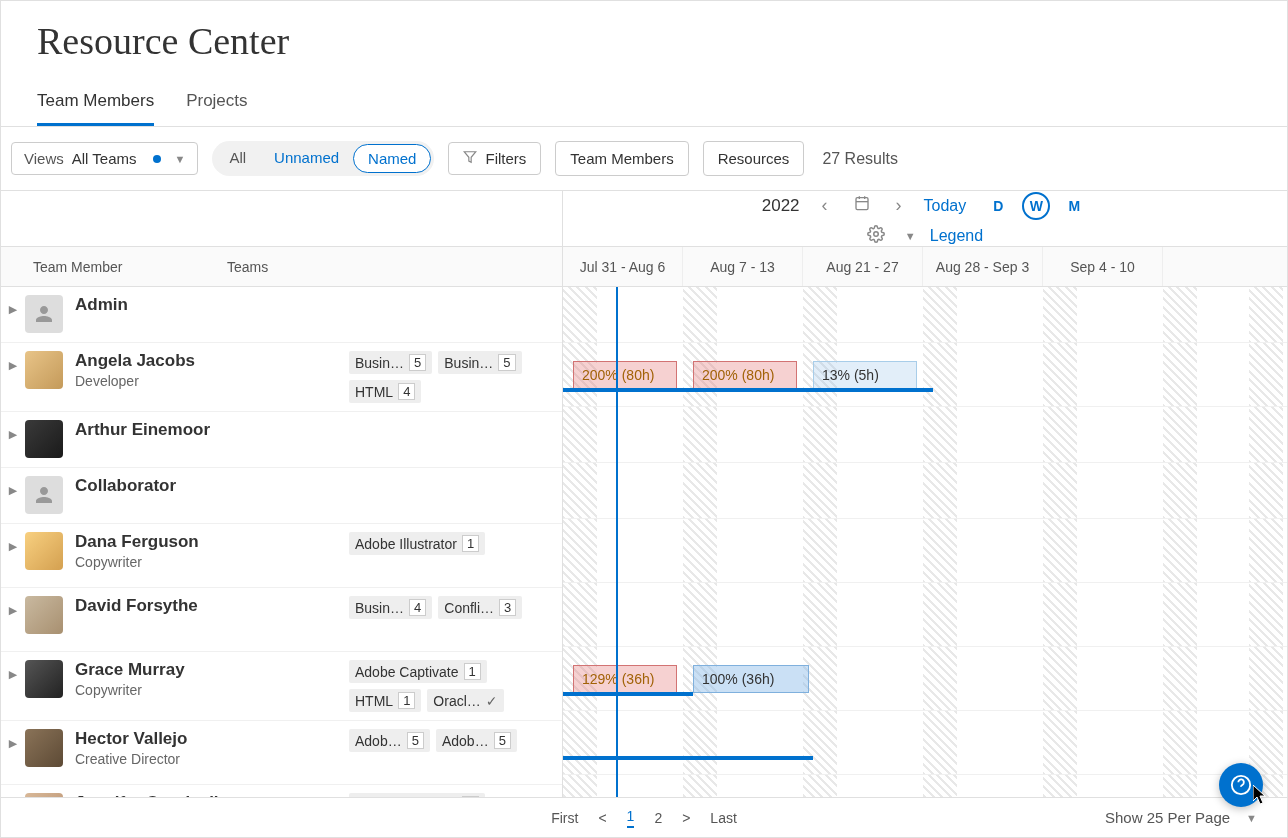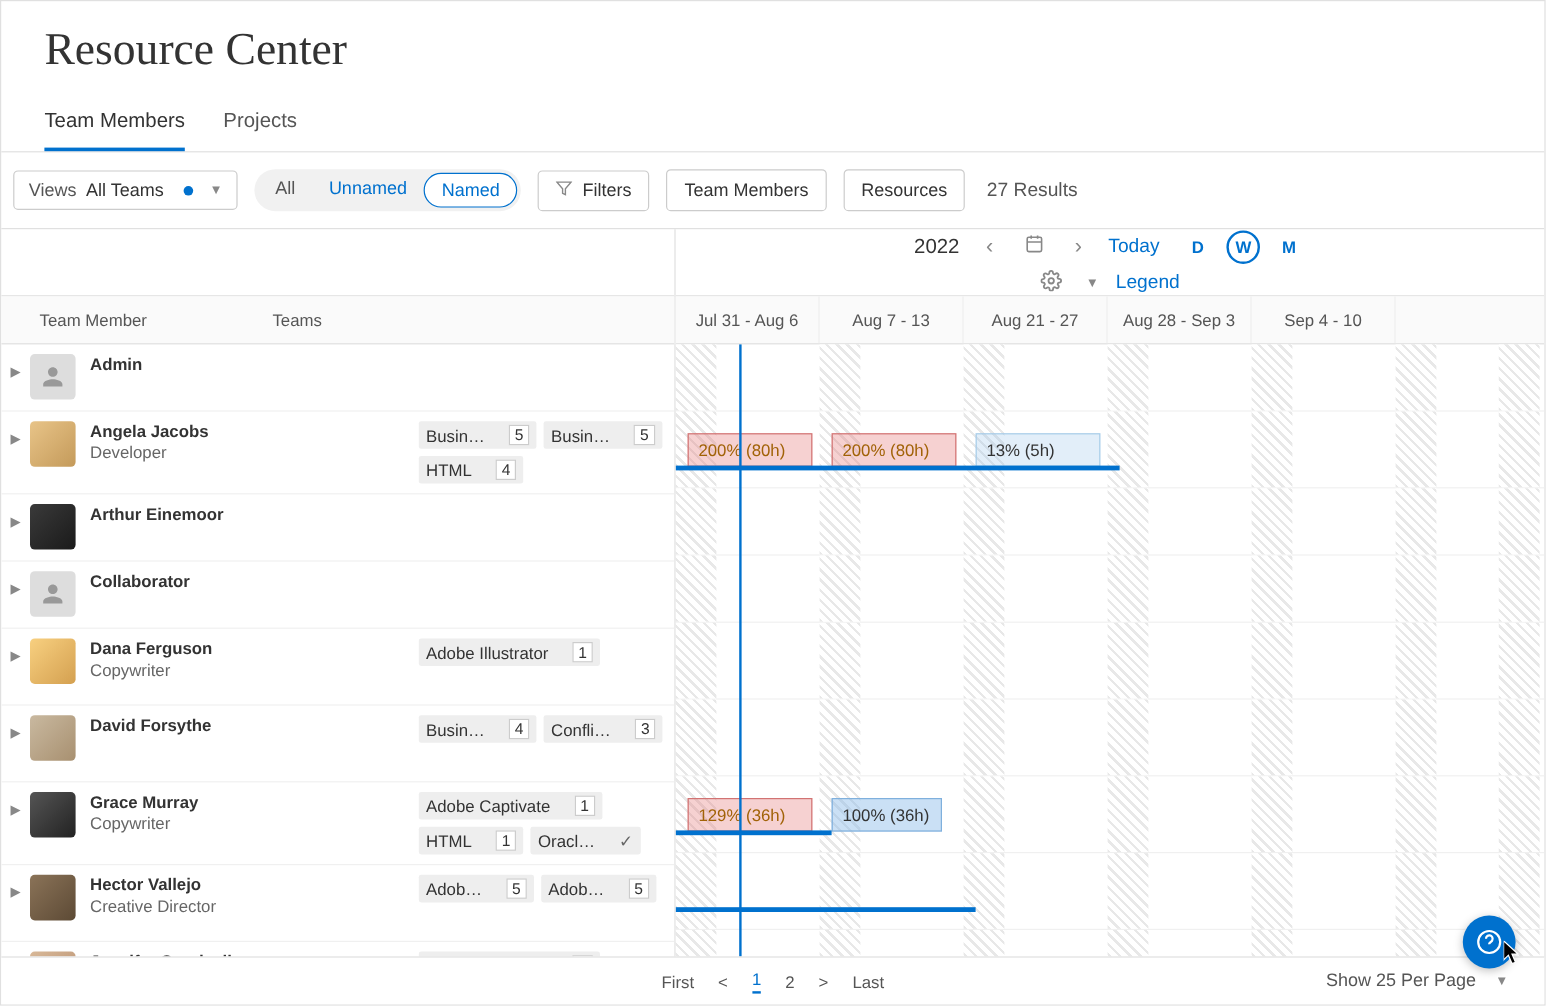--- a/index.html
+++ b/index.html
@@ -43,25 +43,25 @@
 .gh-skills { flex: 1; color: #555; font-size: 14px; padding-left: 12px; border-left: 1px solid #e0e0e0; height: 100%; display: flex; align-items: center; }
 .date-head { display: flex; height: 40px; border-bottom: 1px solid #e0e0e0; background: #fafafa; }
 .date-col { width: 120px; display: flex; align-items: center; justify-content: center; color: #555; font-size: 14px; border-right: 1px solid #eee; }
 .rows { overflow-y: hidden; }
 .row { display: flex; border-bottom: 1px solid #f0f0f0; min-height: 56px; align-items: flex-start; padding: 8px 0; }
 .expand { width: 24px; display: flex; align-items: center; justify-content: center; color: #888; cursor: pointer; padding-top: 8px; font-size: 11px; }
 .avatar { width: 38px; height: 38px; border-radius: 4px; background: #ddd; margin-right: 12px; display: flex; align-items: center; justify-content: center; overflow: hidden; flex-shrink: 0; }
 .avatar.placeholder svg { width: 24px; height: 24px; fill: #999; }
 .name-block { display: flex; align-items: flex-start; width: 202px; }
 .name-col { display: flex; flex-direction: column; }
-.member-name { font-weight: 600; font-size: 14px; color: #333; }
+.member-name { font-weight: 600; font-size: 17px; color: #333; }
 .member-role { font-size: 14px; color: #666; margin-top: 2px; }
 .role-col { width: 110px; }
 .skills-col { flex: 1; padding-left: 12px; display: flex; flex-wrap: wrap; gap: 6px; align-content: flex-start; }
-.skill-tag { background: #eee; padding: 3px 6px; border-radius: 2px; font-size: 14px; display: inline-flex; align-items: center; gap: 20px; }
+.skill-tag { background: #eee; padding: 3px 6px; border-radius: 2px; font-size: 14px; display: inline-flex; align-items: center; gap: 5px; }
 .skill-lvl { background: #fff; border: 1px solid #ccc; padding: 0 4px; font-size: 13px; }
 .skill-check { color: #666; }
 .timeline-body { position: relative; }
 .timeline-row { height: 56px; border-bottom: 1px solid #f0f0f0; position: relative; display: flex; }
 .wk-cell { width: 120px; height: 100%; position: relative; }
 .weekend { position: absolute; top: 0; bottom: 0; width: 34px; background: repeating-linear-gradient(45deg, #e8e8e8 0, #e8e8e8 2px, #fff 2px, #fff 6px); }
 .weekend.left { left: 0; }
 .weekend.right { right: 0; }
 .today-line { position: absolute; top: 0; bottom: 0; left: 53px; width: 2px; background: #0071ce; z-index: 5; }
 .alloc { position: absolute; height: 28px; top: 14px; display: flex; align-items: center; padding: 0 8px; font-size: 14px; border: 1px solid; white-space: nowrap; overflow: hidden; }
@@ -484,21 +484,21 @@
             <div class="weekend left"></div>
           </div>
           <div class="wk-cell">
             <div class="weekend left"></div>
           </div>
           <div class="wk-cell">
             <div class="weekend left"></div>
             <div class="weekend right" style="left: 86px; width: 34px;"></div>
           </div>
           <div class="alloc over" style="left: 10px; width: 104px; top: 18px;">129% (36h)</div>
-          <div class="alloc normal" style="left: 130px; width: 92px; top: 18px;">100% (36h)</div>
+          <div class="alloc normal" style="left: 130px; width: 116px; top: 18px;">100% (36h)</div>
           <div class="underbar" style="left: 0px; width: 130px; bottom: 14px;"></div>
         </div>
         <div class="timeline-row" style="height: 64px;">
           <div class="wk-cell">
             <div class="weekend left"></div>
           </div>
           <div class="wk-cell">
             <div class="weekend left"></div>
           </div>
           <div class="wk-cell">

